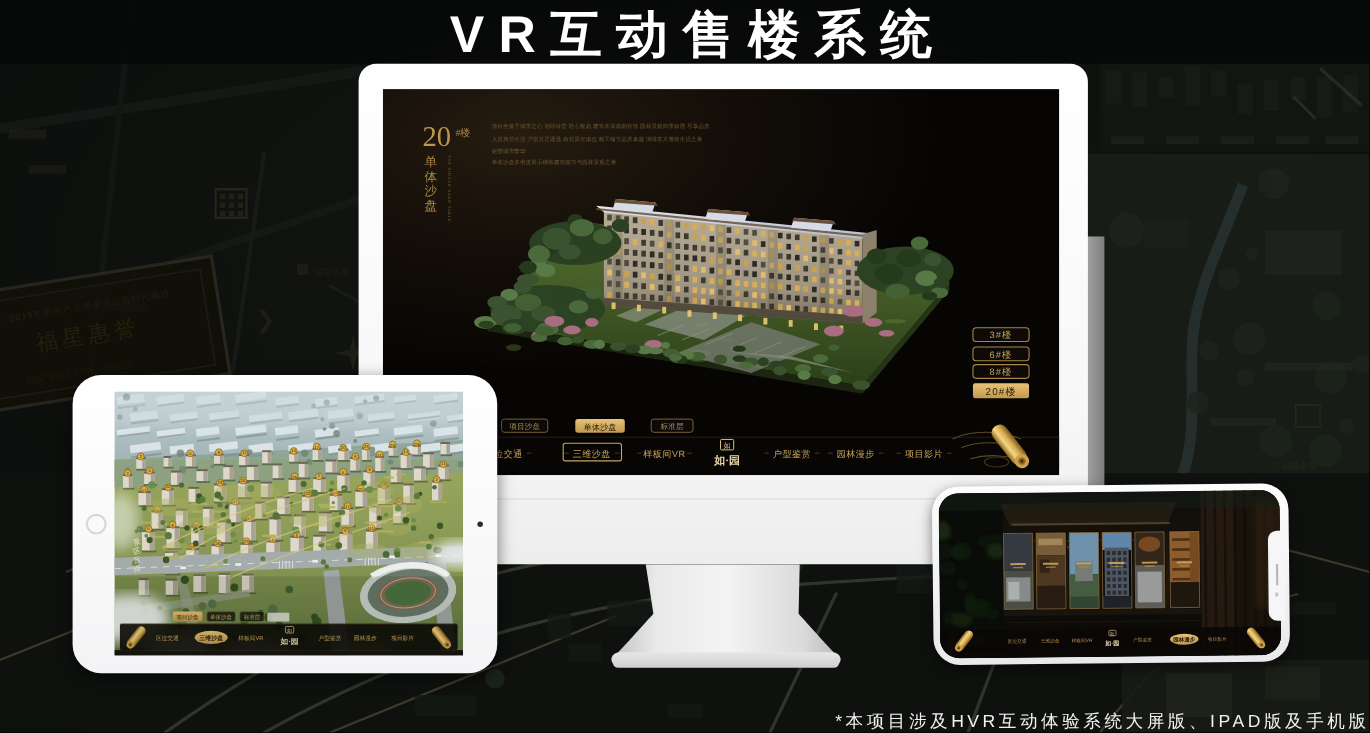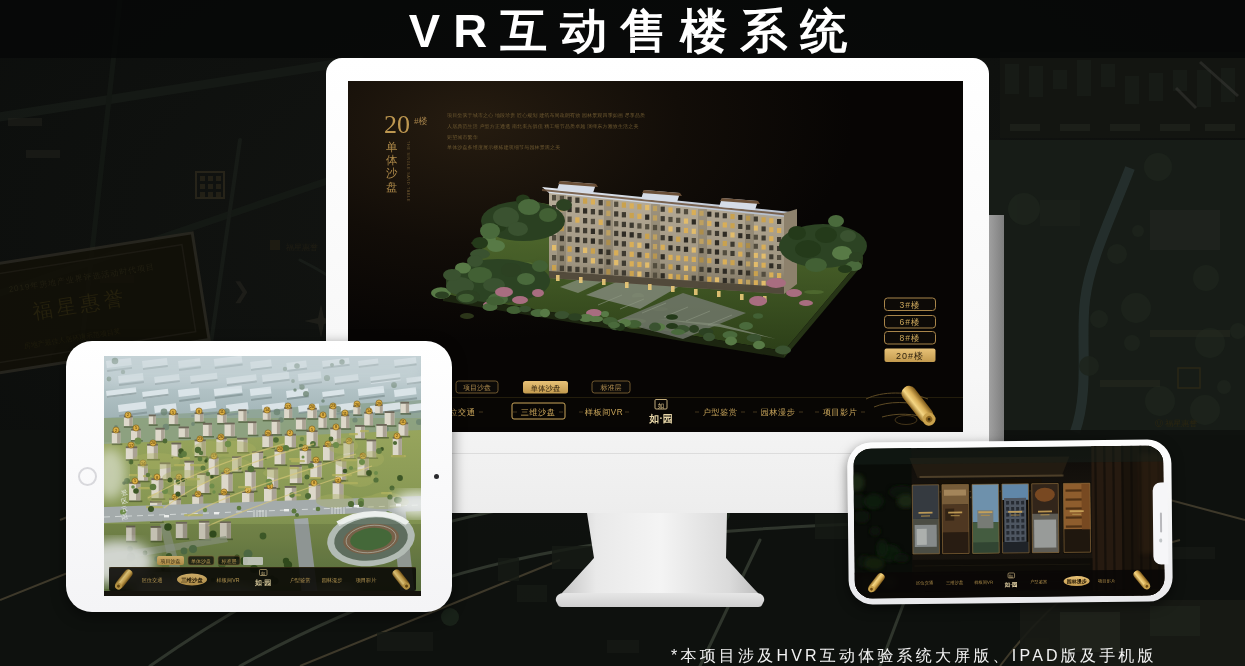--- a/index.html
+++ b/index.html
@@ -1931,15 +1931,15 @@
 <rect x="0" y="144" width="310" height="6" fill="#0b0906"></rect>
 </svg>
 
   <div class="abs" style="left:305px;top:43px;width:15px;height:82px;background:#f6f6f8;border-radius:8px 0 0 8px;"></div>
 
   <div class="abs" style="left:311.5px;top:73px;width:2px;height:20px;background:#b8b8bc;border-radius:1px;"></div>
 
   <div class="abs" style="left:310.5px;top:99px;width:3.5px;height:3.5px;background:#c2c6c8;border-radius:50%;"></div>
 </div>
 
-<div class="abs" style="left:671px;top:646px;width:574px;color:#f2f2f2;font-size:16px;letter-spacing:3.2px;">*本项目涉及HVR互动体验系统大屏版、IPAD版及手机版</div>
+<div class="abs" style="left:671px;top:646px;width:574px;color:#f2f2f2;font-size:16px;letter-spacing:3.2px;text-align:right;">*本项目涉及HVR互动体验系统大屏版、IPAD版及手机版</div>
 
 </div>
 
 </body></html>

